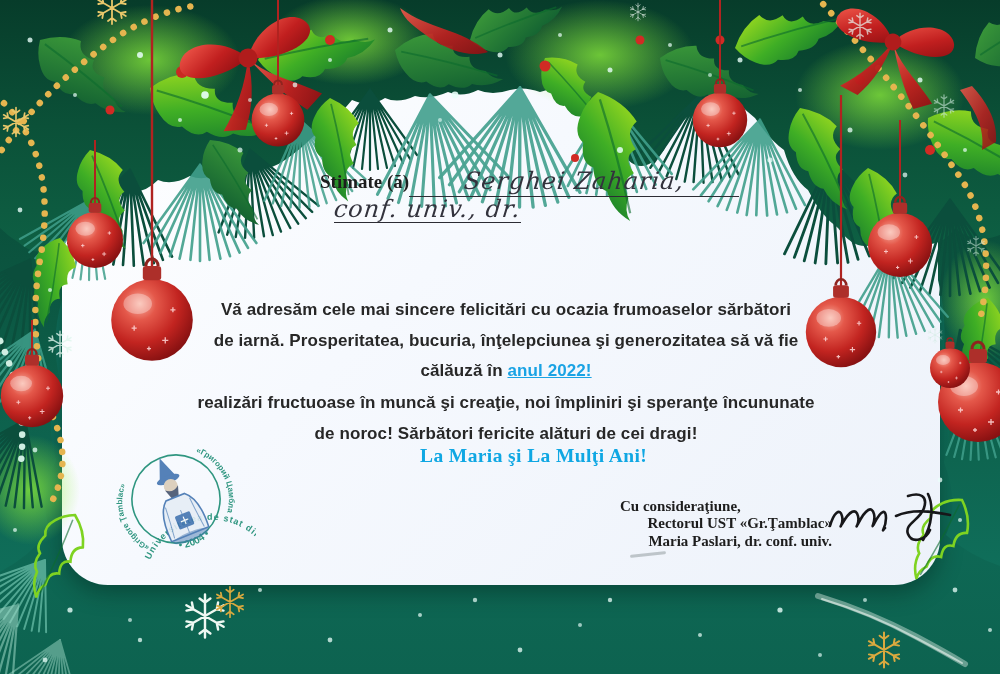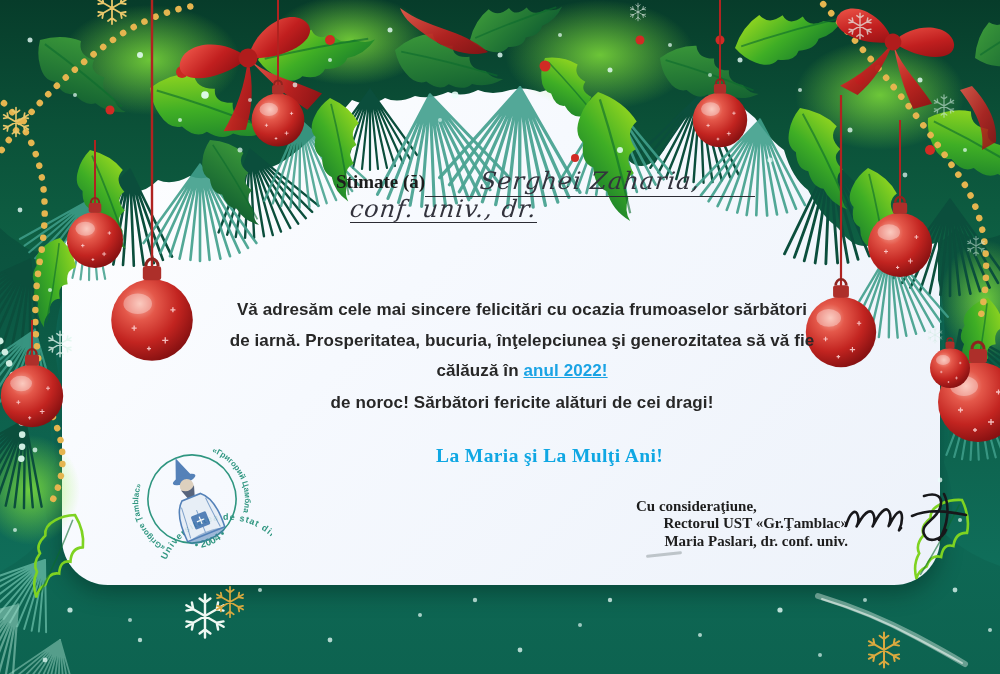--- a/index.html
+++ b/index.html
@@ -3,21 +3,21 @@
 <meta charset="utf-8">
 <style>
   html,body{margin:0;padding:0;background:#222;}
   .stage{position:relative;width:1000px;height:674px;overflow:hidden;
          background:linear-gradient(180deg,#117863 0%,#0f6e5a 55%,#0d6350 100%);
          font-family:"Liberation Sans",sans-serif;}
   .card{position:absolute;left:62px;top:85px;width:878px;height:500px;border-radius:46px;
         background:linear-gradient(135deg,#ffffff 0%,#f6f9fe 40%,#edf2fa 100%);
         box-shadow:0 8px 22px rgba(0,25,18,.38);}
   svg.deco{position:absolute;left:0;top:0;pointer-events:none;}
-  .content{position:absolute;left:16px;top:0;width:896px;height:674px;}
+  .content{position:absolute;left:0;top:0;width:896px;height:674px;}
   .serifB{font-family:"Liberation Serif",serif;font-weight:bold;color:#1d1d1d;}
   .hand{font-family:"DejaVu Serif",serif;font-style:italic;color:#33333d;letter-spacing:1px;
         transform:skewX(-6deg);display:inline-block;}
   .salut-row1{position:absolute;left:320px;top:166px;display:flex;align-items:flex-end;}
   .salut-label{font-size:19px;line-height:30px;}
   .write-line{border-bottom:1.7px solid #2c2c34;min-width:318px;text-align:center;
               padding:0 6px;line-height:30px;font-size:24px;}
   .salut-row2{position:absolute;left:334px;top:196px;}
   .write-line2{border-bottom:1.7px solid #2c2c34;min-width:312px;text-align:center;
                line-height:26px;font-size:24px;}
@@ -296,20 +296,21 @@
       </span>
     </div>
 
     <div class="para" style="top:251px;">
       <div class="line">Vă  adresăm  cele mai sincere felicitări cu ocazia frumoaselor sărbători</div>
       <div class="line">de iarnă. Prosperitatea, bucuria, înţelepciunea şi generozitatea să vă fie</div>
       <div class="line"><span>călăuză în </span><span class="hl">anul 2022!</span></div>
     </div>
 
     <div class="para" style="top:344px;">
+      <div class="line">realizări fructuoase în muncă şi creaţie, noi împliniri şi speranţe încununate</div>
       <div class="line">de noroc! Sărbători fericite alături de cei dragi!</div>
     </div>
 
     <div class="toast">La Maria şi La Mulţi Ani!</div>
 
     <div class="serifB closing1">Cu consideraţiune,</div>
     <div class="serifB closing23">
       <div>Rectorul UST «Gr.Ţamblac»</div>
       <div>Maria Paslari, dr. conf. univ.</div>
     </div>

